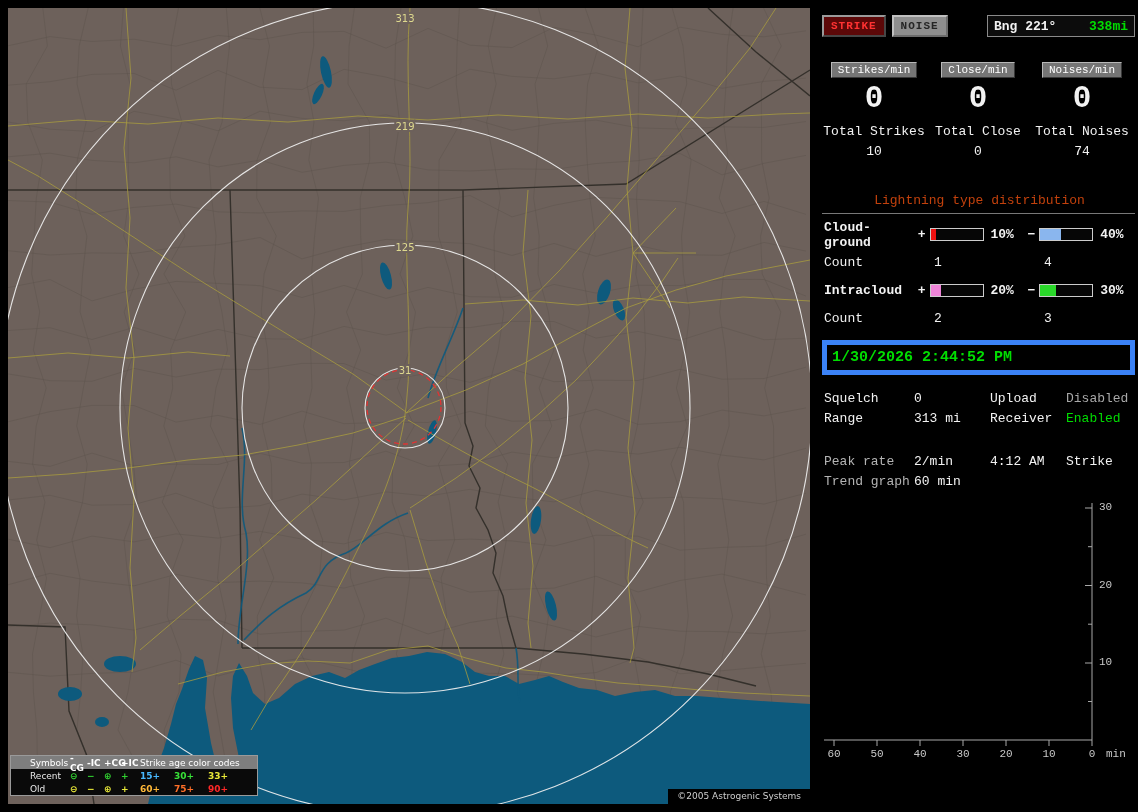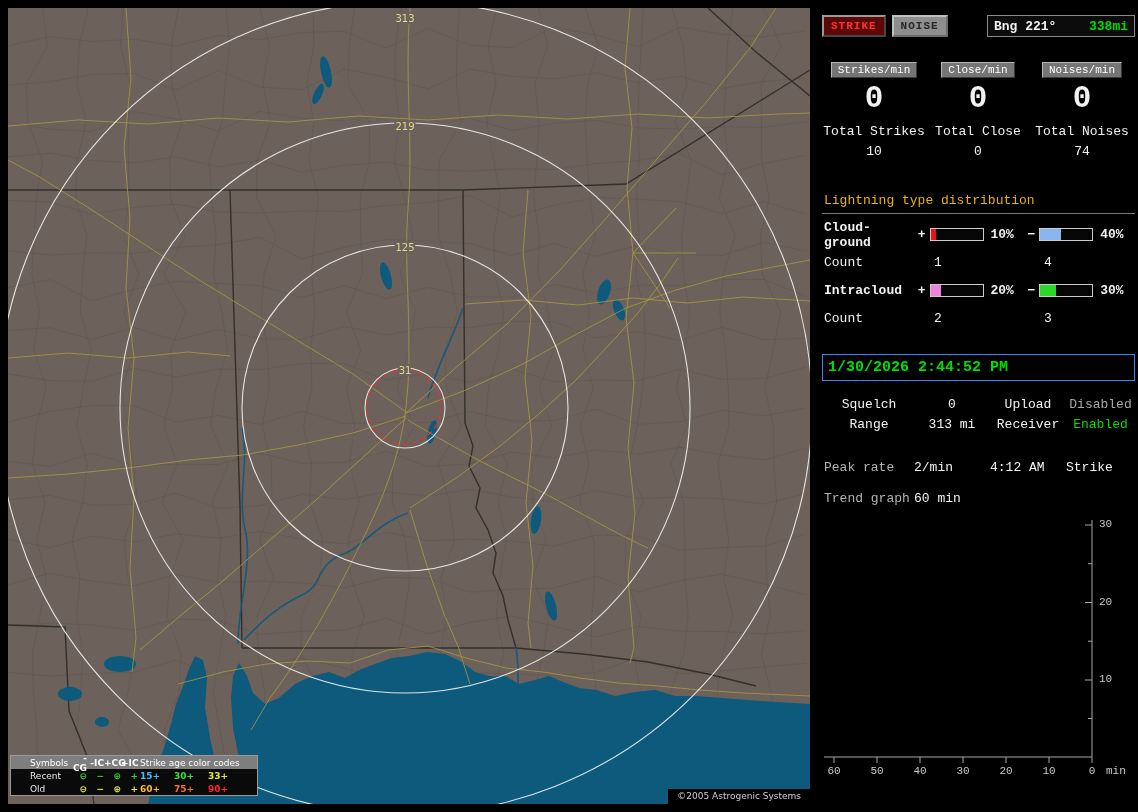--- a/index.html
+++ b/index.html
@@ -10,21 +10,21 @@
   
   #map{position:absolute;left:8px;top:8px;width:802px;height:796px;background:#6d615b;overflow:hidden;}
   #map svg{position:absolute;left:0;top:0;}
 
   
   #legend{position:absolute;left:2px;bottom:8px;width:246px;background:#0a0a0a;
           border:1px solid #9a9a9a;color:#e8e8e8;font-size:9px;}
   .lg-header{display:flex;align-items:center;height:13px;background:#7e7e7e;color:#fff;}
   .lg-row{display:flex;align-items:center;height:13px;}
   .lg-c0{width:40px;padding-left:19px;}
-  .lg-cs{width:17px;text-align:right;font-weight:bold;}
+  .lg-cs{width:17px;text-align:left;font-weight:bold;}
   .lg-ca{width:32px;padding-left:2px;font-weight:bold;}
   .lg-hr{flex:1;padding-left:2px;}
 
   #copyright{position:absolute;right:0;bottom:0;background:#000;color:#cfcfcf;
              font-size:9px;padding:2px 9px 3px 9px;}
 
   
   #panel{position:absolute;left:822px;top:8px;width:313px;height:796px;color:#f2f2f2;font-size:13px;font-family:Liberation Mono, monospace;}
 
   .toprow{display:flex;margin-top:7px;height:22px;}
@@ -37,39 +37,39 @@
 
   .rates{display:flex;margin-top:25px;text-align:right;}
   .rate-col{width:104px;display:flex;flex-direction:column;align-items:center;}
   .rate-btn{background:#757575;color:#fff;font-size:11px;padding:1px 6px;cursor:pointer;
             border-top:1px solid #b8b8b8;border-left:1px solid #b8b8b8;
             border-right:1px solid #383838;border-bottom:1px solid #383838;}
   .rate-value{font-size:31px;font-weight:bold;line-height:34px;margin-top:4px;}
   .total-label{font-size:13px;margin-top:8px;}
   .total-value{font-size:13px;margin-top:5px;}
 
-  .dist-title{margin-top:34px;color:#eab308;padding:0 0 5px 2px;border-bottom:1px solid #787878;}
+  .dist-title{margin-top:34px;color:#c2410c;padding:0 0 5px 2px;border-bottom:1px solid #787878;text-align:center;}
   .dist-row{display:flex;align-items:center;height:15px;margin-top:13px;padding-left:2px;}
   .d-label{width:92px;font-weight:bold;}
   .d-sign{width:12px;text-align:center;font-weight:bold;}
   .d-barcol{width:58px;display:flex;}
   .bar{width:52px;height:11px;border:1px solid #cccccc;background:#060606;margin-left:2px;}
   .bar-fill{display:block;height:100%;}
   .d-pct{width:40px;font-weight:bold;padding-left:5px;box-sizing:border-box;}
   .d-count{width:58px;padding-left:6px;box-sizing:border-box;}
 
-  .timebox{margin-top:28px;height:25px;line-height:25px;border:1px solid #3b82f6;
+  .timebox{margin-top:14px;height:25px;line-height:25px;border:5px solid #3b82f6;
            font-weight:bold;font-size:15px;padding-left:5px;}
 
   .kv-row{display:flex;align-items:center;height:20px;padding-left:2px;}
   .c1{width:90px;}.c2{width:76px;}.c3{width:76px;}.c4{flex:1;}
-  .settings{margin-top:13px;text-align:center;}
+  .settings{margin-top:13px;}
   .statusg{margin-top:23px;}
   .dim{color:#b4b4b4;}
-  .trendrow{margin-top:11px;}
+  .trendrow{}
 
   .graph{position:relative;height:266px;margin-top:8px;}
   .graph svg{position:absolute;left:0;top:0;}
   .ylab{position:absolute;left:277px;font-size:11px;color:#c8c8c8;}
   .xlab{position:absolute;top:249px;width:24px;text-align:center;font-size:11px;color:#c8c8c8;}
   .minlab{position:absolute;top:249px;left:284px;font-size:11px;color:#c8c8c8;}
 </style>
 </head>
 <body>
 

